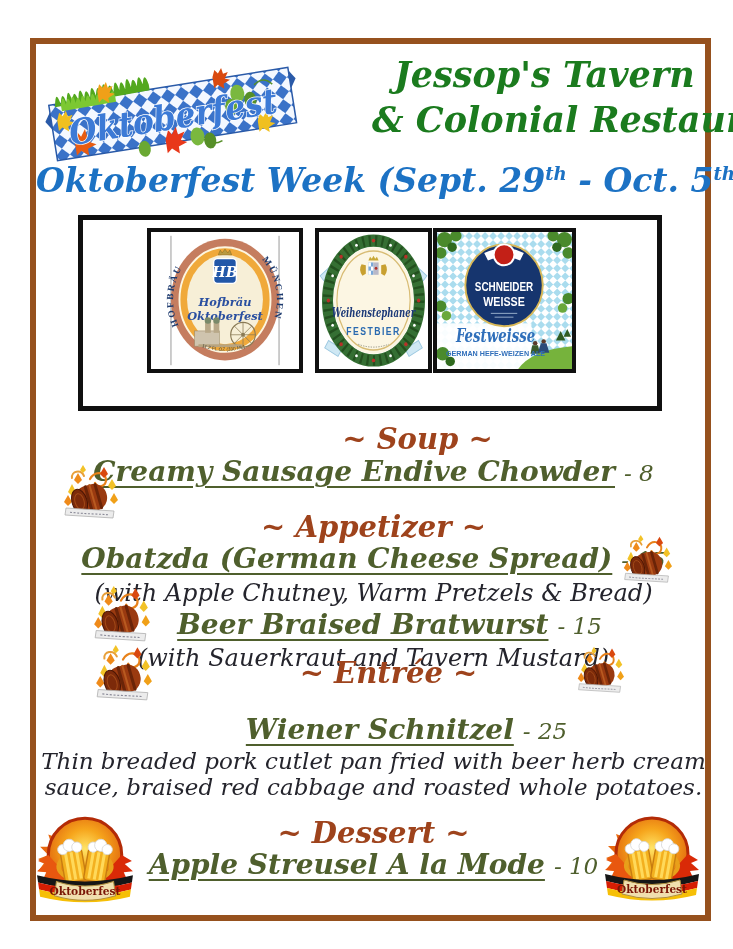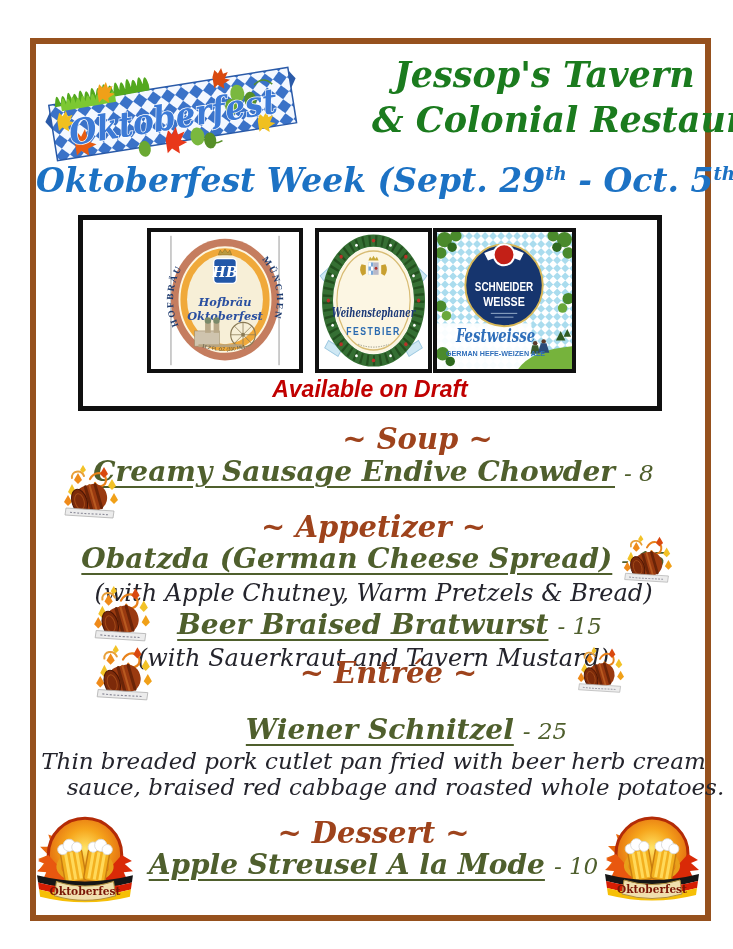--- a/index.html
+++ b/index.html
@@ -292,21 +292,20 @@
           <circle cx="104" cy="117" r="2.4" fill="#5a3a2a"></circle>
           <path d="M101 119 l6 0 2 9 -10 0 z" fill="#3a5a2a"></path>
           <circle cx="113" cy="115" r="2.4" fill="#5a3a2a"></circle>
           <path d="M110 117 l6 0 3 10 -12 0 z" fill="#2a4a7a"></path>
         </g>
         <text x="62" y="116" text-anchor="middle" font-family="DejaVu Serif, serif" font-style="italic" font-weight="bold" font-size="20" fill="#2f6fba" textLength="84" lengthAdjust="spacingAndGlyphs">Festweisse</text>
         <text x="62" y="130" text-anchor="middle" font-family="Liberation Sans, sans-serif" font-weight="bold" font-size="7.6" fill="#2f6fba">GERMAN HEFE-WEIZEN ALE</text>
       </svg>
     </div>
 
-    <div class="draft">Available on Draft</div>
   </div>
 
   <div class="abs center-col sec-header" style="top:422px;padding-left:44px;">~ Soup ~</div>
   <div class="abs center-col" style="top:455px;">
     <span class="item-name">Creamy Sausage Endive Chowder</span><span class="item-price">- 8</span>
   </div>
 
   <div class="abs center-col sec-header" style="top:510px;">~ Appetizer ~</div>
   <div class="abs center-col" style="top:542px;">
     <span class="item-name">Obatzda (German Cheese Spread)</span><span class="item-price">- 15</span>
@@ -315,21 +314,21 @@
   <div class="abs center-col" style="top:608px;padding-left:16px;">
     <span class="item-name">Beer Braised Bratwurst</span><span class="item-price">- 15</span>
   </div>
   <div class="abs center-col note" style="top:644px;">(with Sauerkraut and Tavern Mustard)</div>
 
   <div class="abs center-col sec-header" style="top:656px;padding-left:15px;">~ Entrée ~</div>
   <div class="abs center-col" style="top:713px;padding-left:33px;">
     <span class="item-name">Wiener Schnitzel</span><span class="item-price">- 25</span>
   </div>
   <div class="abs center-col desc" style="top:748px;">Thin breaded pork cutlet pan fried with beer herb cream</div>
-  <div class="abs center-col desc" style="top:774px;padding-left:22px;">sauce, braised red cabbage and roasted whole potatoes.</div>
+  <div class="abs center-col desc" style="top:774px;">sauce, braised red cabbage and roasted whole potatoes.</div>
 
   <div class="abs center-col sec-header" style="top:816px;">~ Dessert ~</div>
   <div class="abs center-col" style="top:848px;">
     <span class="item-name">Apple Streusel A la Mode</span><span class="item-price">- 10</span>
   </div>
 
   <svg class="deco" style="left:60px; top:464px;" width="60" height="56">
       <use href="#sym-barrel"></use>
     </svg>
   <svg class="deco" style="left:620px; top:534px;" width="54" height="50">

